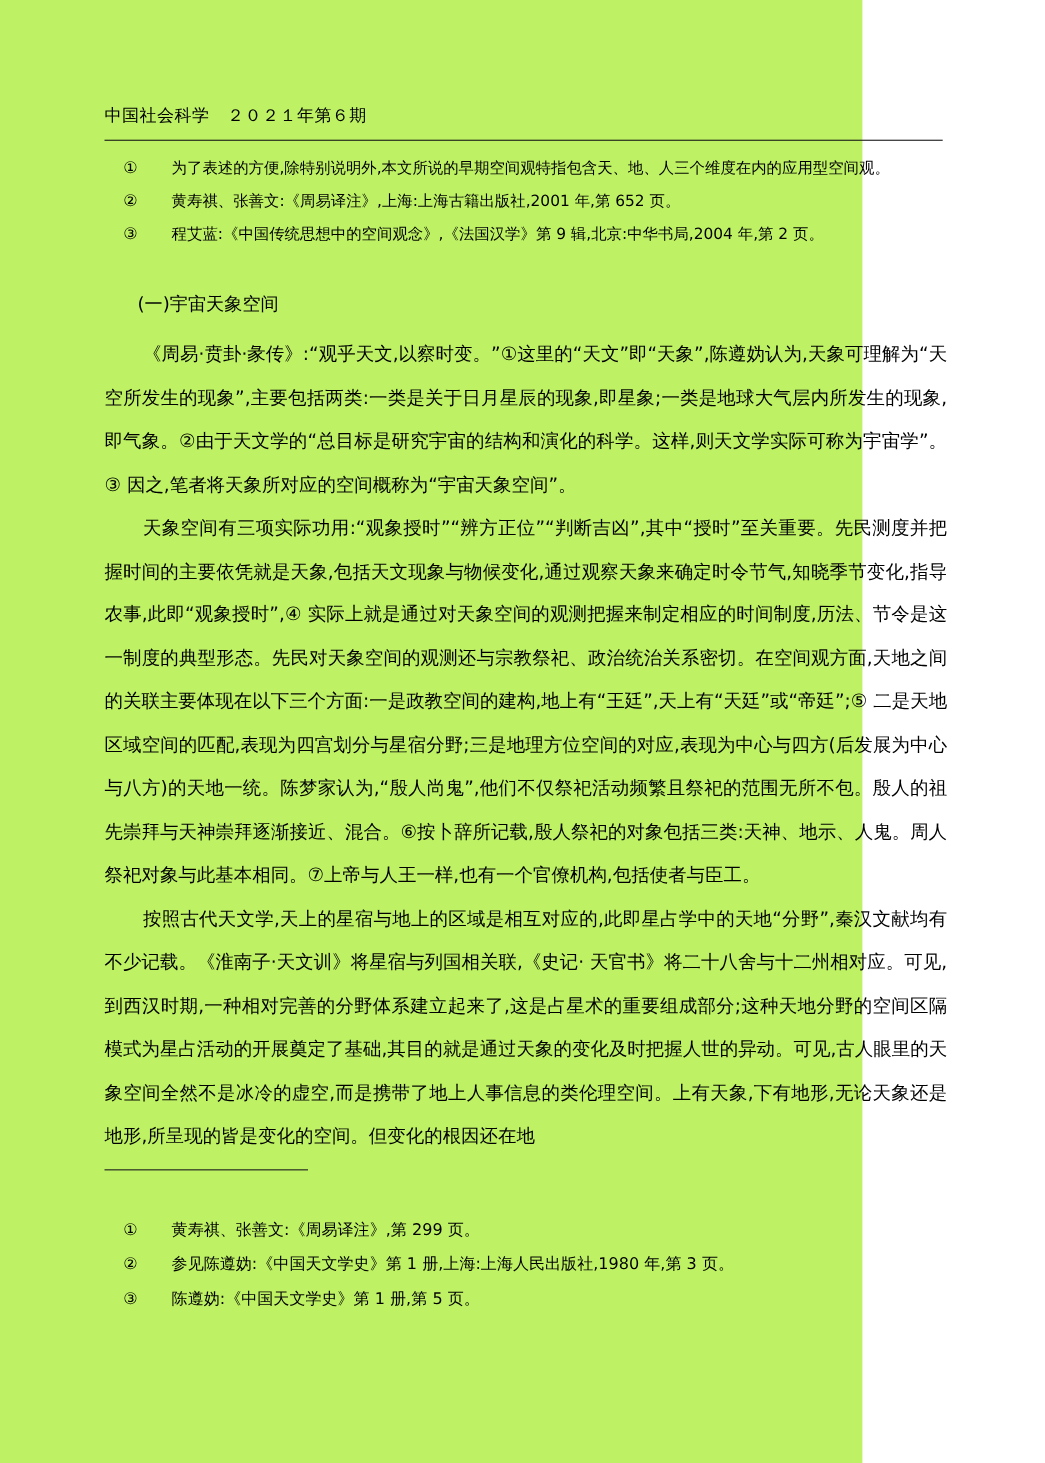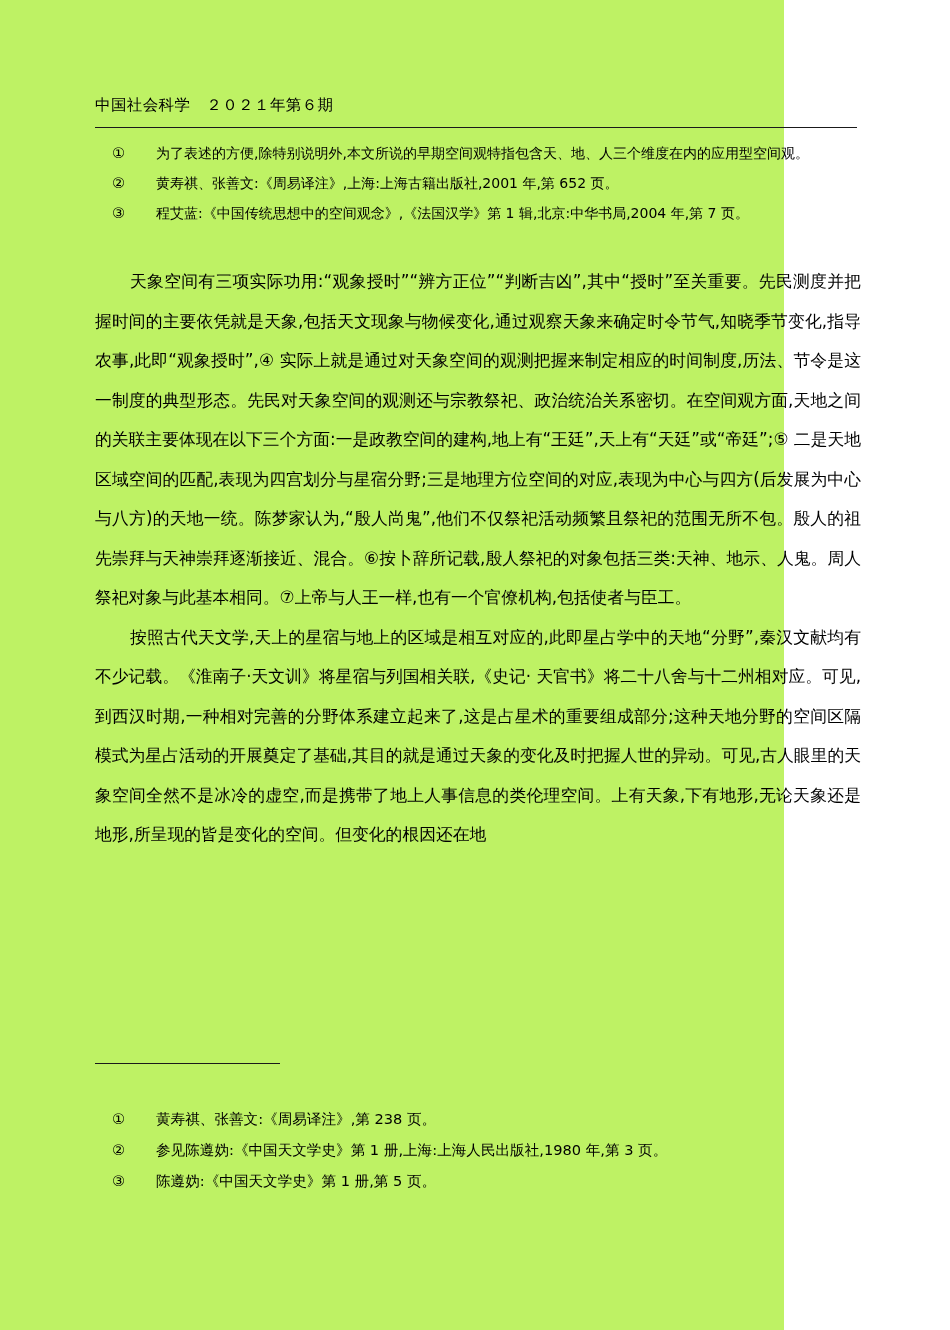--- a/index.html
+++ b/index.html
@@ -131,36 +131,38 @@
     <div class="note">
       <span class="note-marker">①</span>
       <span class="note-text">为了表述的方便,除特别说明外,本文所说的早期空间观特指包含天、地、人三个维度在内的应用型空间观。</span>
     </div>
     <div class="note">
       <span class="note-marker">②</span>
       <span class="note-text">黄寿祺、张善文:《周易译注》,上海:上海古籍出版社,2001 年,第 652 页。</span>
     </div>
     <div class="note">
       <span class="note-marker">③</span>
-      <span class="note-text">程艾蓝:《中国传统思想中的空间观念》,《法国汉学》第 1 辑,北京:中华书局,2004 年,第 7 页。</span>
+      <span class="note-text">程艾蓝:《中国传统思想中的空间观念》,《法国汉学》第 9 辑,北京:中华书局,2004 年,第 2 页。</span>
     </div>
   </div>
 
   <div class="body-area">
+    <div class="subhead">(一)宇宙天象空间</div>
 
+    <p class="para">《周易·贲卦·彖传》:“观乎天文,以察时变。”①这里的“天文”即“天象”,陈遵妫认为,天象可理解为“天空所发生的现象”,主要包括两类:一类是关于日月星辰的现象,即星象;一类是地球大气层内所发生的现象,即气象。②由于天文学的“总目标是研究宇宙的结构和演化的科学。这样,则天文学实际可称为宇宙学”。③ 因之,笔者将天象所对应的空间概称为“宇宙天象空间”。</p>
     <p class="para">天象空间有三项实际功用:“观象授时”“辨方正位”“判断吉凶”,其中“授时”至关重要。先民测度并把握时间的主要依凭就是天象,包括天文现象与物候变化,通过观察天象来确定时令节气,知晓季节变化,指导农事,此即“观象授时”,④ 实际上就是通过对天象空间的观测把握来制定相应的时间制度,历法、节令是这一制度的典型形态。先民对天象空间的观测还与宗教祭祀、政治统治关系密切。在空间观方面,天地之间的关联主要体现在以下三个方面:一是政教空间的建构,地上有“王廷”,天上有“天廷”或“帝廷”;⑤ 二是天地区域空间的匹配,表现为四宫划分与星宿分野;三是地理方位空间的对应,表现为中心与四方(后发展为中心与八方)的天地一统。陈梦家认为,“殷人尚鬼”,他们不仅祭祀活动频繁且祭祀的范围无所不包。殷人的祖先崇拜与天神崇拜逐渐接近、混合。⑥按卜辞所记载,殷人祭祀的对象包括三类:天神、地示、人鬼。周人祭祀对象与此基本相同。⑦上帝与人王一样,也有一个官僚机构,包括使者与臣工。</p>
     <p class="para">按照古代天文学,天上的星宿与地上的区域是相互对应的,此即星占学中的天地“分野”,秦汉文献均有不少记载。《淮南子·天文训》将星宿与列国相关联,《史记· 天官书》将二十八舍与十二州相对应。可见,到西汉时期,一种相对完善的分野体系建立起来了,这是占星术的重要组成部分;这种天地分野的空间区隔模式为星占活动的开展奠定了基础,其目的就是通过天象的变化及时把握人世的异动。可见,古人眼里的天象空间全然不是冰冷的虚空,而是携带了地上人事信息的类伦理空间。上有天象,下有地形,无论天象还是地形,所呈现的皆是变化的空间。但变化的根因还在地</p>
   </div>
 
   <div class="foot-rule"></div>
 
   <div class="bottom-notes">
     <div class="note">
       <span class="note-marker">①</span>
-      <span class="note-text">黄寿祺、张善文:《周易译注》,第 238 页。</span>
+      <span class="note-text">黄寿祺、张善文:《周易译注》,第 299 页。</span>
     </div>
     <div class="note">
       <span class="note-marker">②</span>
       <span class="note-text">参见陈遵妫:《中国天文学史》第 1 册,上海:上海人民出版社,1980 年,第 3 页。</span>
     </div>
     <div class="note">
       <span class="note-marker">③</span>
       <span class="note-text">陈遵妫:《中国天文学史》第 1 册,第 5 页。</span>
     </div>
   </div>

